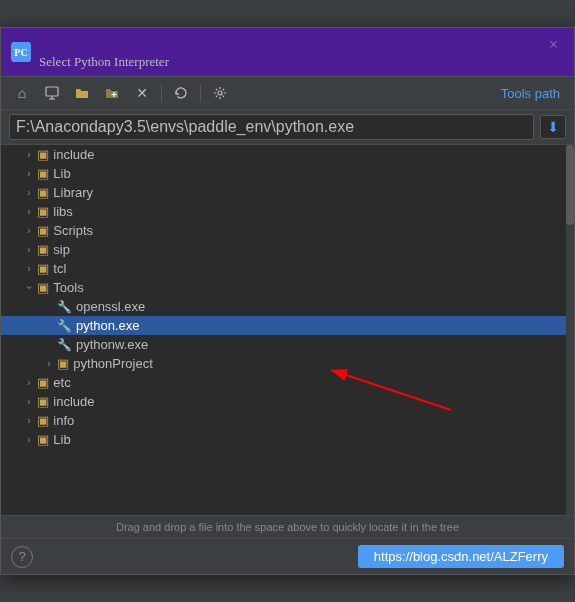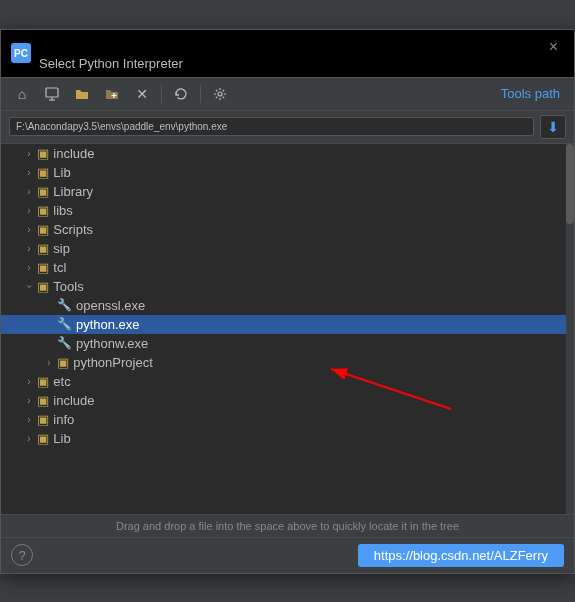--- a/index.html
+++ b/index.html
@@ -15,26 +15,27 @@
     }
     .dialog {
       width: 575px;
       background: #3c3f41;
       border: 1px solid #555;
       box-shadow: 0 4px 20px rgba(0,0,0,0.6);
       display: flex;
       flex-direction: column;
     }
     .title-bar {
-      background: #000000;
+      background: #4c1d95;
       display: flex;
       align-items: flex-start;
       padding: 6px 10px;
       border-bottom: 1px solid #555;
       justify-content: space-between;
+      font-family: Liberation Serif, serif;
     }
     .title-left {
       display: flex;
       align-items: center;
       gap: 8px;
     }
     .title-icon {
       width: 20px;
       height: 20px;
       background: #4e9bf5;
@@ -96,21 +97,21 @@
       background: #3c3f41;
       border-bottom: 1px solid #4a4a4a;
       gap: 6px;
     }
     .path-input {
       flex: 1;
       background: #2b2b2b;
       border: 1px solid #555;
       color: #bbbbbb;
       padding: 3px 6px;
-      font-size: 10px;
+      font-size: 16px;
       border-radius: 2px;
       outline: none;
     }
     .path-download-btn {
       width: 26px;
       height: 24px;
       display: flex;
       align-items: center;
       justify-content: center;
       cursor: pointer;

